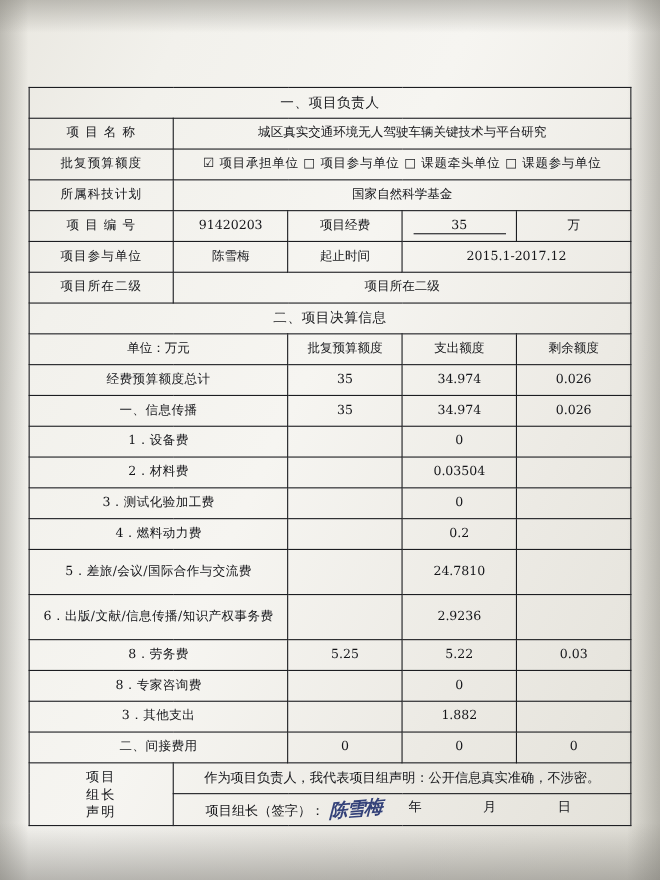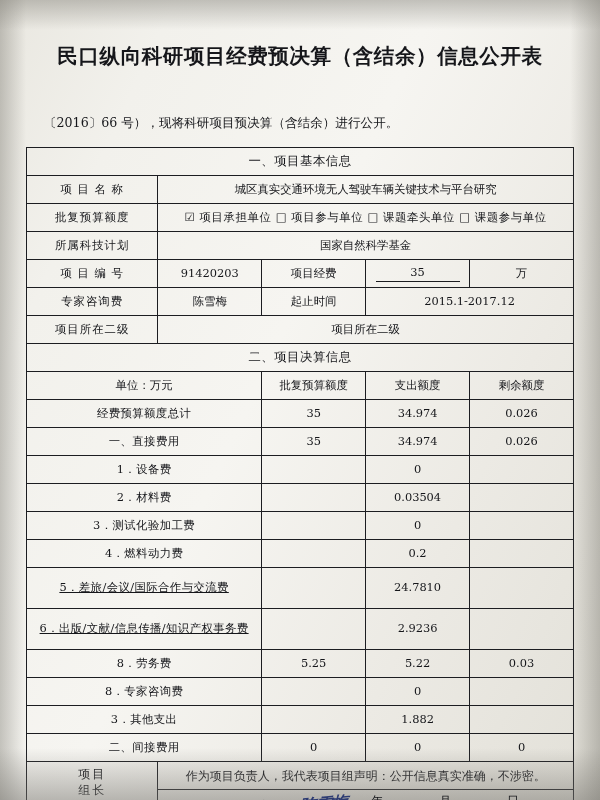--- a/index.html
+++ b/index.html
@@ -93,21 +93,21 @@
     min-width: 64px;
     padding: 0 10px;
   }
   .cbx { letter-spacing: 0.6px; }
 
   .rowlbl {
     text-align: left;
     padding-left: 14px;
     letter-spacing: 0.4px;
   }
-  .rowlbl.tall { height: 34px; text-decoration: underline; }
+  .rowlbl.tall { height: 34px; }
 
   .stmt-label {
     letter-spacing: 2px;
     line-height: 1.6;
     font-size: 12px;
   }
   .stmt-body {
     text-align: left;
     padding: 6px 10px 4px 14px;
     font-size: 12px;
@@ -140,39 +140,37 @@
 </style>
 </head>
 <body>
 
 <div class="page">
   <div class="shade-l"></div>
   <div class="shade-r"></div>
   <div class="shade-t"></div>
   <div class="shade-b"></div>
 
-  <h1 class="doc-title">民口纵向科研项目经费预决算（含结余）信息公开表</h1>
 
   <div class="preamble">
     <br>
-    <span>〔2016〕66 号），现将科研项目预决算（含结余）进行公开。</span>
   </div>
 
   <table class="form">
     <colgroup>
       <col style="width:24%">
       <col style="width:19%">
       <col style="width:19%">
       <col style="width:19%">
       <col style="width:19%">
     </colgroup>
 
     <tbody>
         <tr>
-      <td class="section" colspan="5">一、项目基本信息</td>
+      <td class="section" colspan="5">一、项目负责人</td>
     </tr>
     <tr>
       <td class="lbl">项 目 名 称</td>
       <td colspan="4">城区真实交通环境无人驾驶车辆关键技术与平台研究</td>
     </tr>
     <tr>
       <td class="lbl">批复预算额度</td>
       <td class="cbx" colspan="4">☑ 项目承担单位 □ 项目参与单位 □ 课题牵头单位 □ 课题参与单位</td>
     </tr>
     <tr>
@@ -182,21 +180,21 @@
     <tr>
       <td class="lbl">项 目 编 号</td>
       <td>91420203</td>
       <td>项目经费</td>
       <td>
         <span class="wide-underline">35</span>
       </td>
       <td>万</td>
     </tr>
     <tr>
-      <td class="lbl">专家咨询费</td>
+      <td class="lbl">项目参与单位</td>
       <td>陈雪梅</td>
       <td>起止时间</td>
       <td colspan="2">2015.1-2017.12</td>
     </tr>
     <tr>
       <td class="lbl">项目所在二级</td>
       <td colspan="4">项目所在二级</td>
     </tr>
 
     <tr>
@@ -209,21 +207,21 @@
       <td>剩余额度</td>
     </tr>
 
     <tr>
       <td class="rowlbl" colspan="2">经费预算额度总计</td>
       <td>35</td>
       <td>34.974</td>
       <td>0.026</td>
     </tr>
     <tr>
-      <td class="rowlbl" colspan="2">一、直接费用</td>
+      <td class="rowlbl" colspan="2">一、信息传播</td>
       <td>35</td>
       <td>34.974</td>
       <td>0.026</td>
     </tr>
     <tr>
       <td class="rowlbl" colspan="2">1．设备费</td>
       <td></td>
       <td>0</td>
       <td></td>
     </tr>

